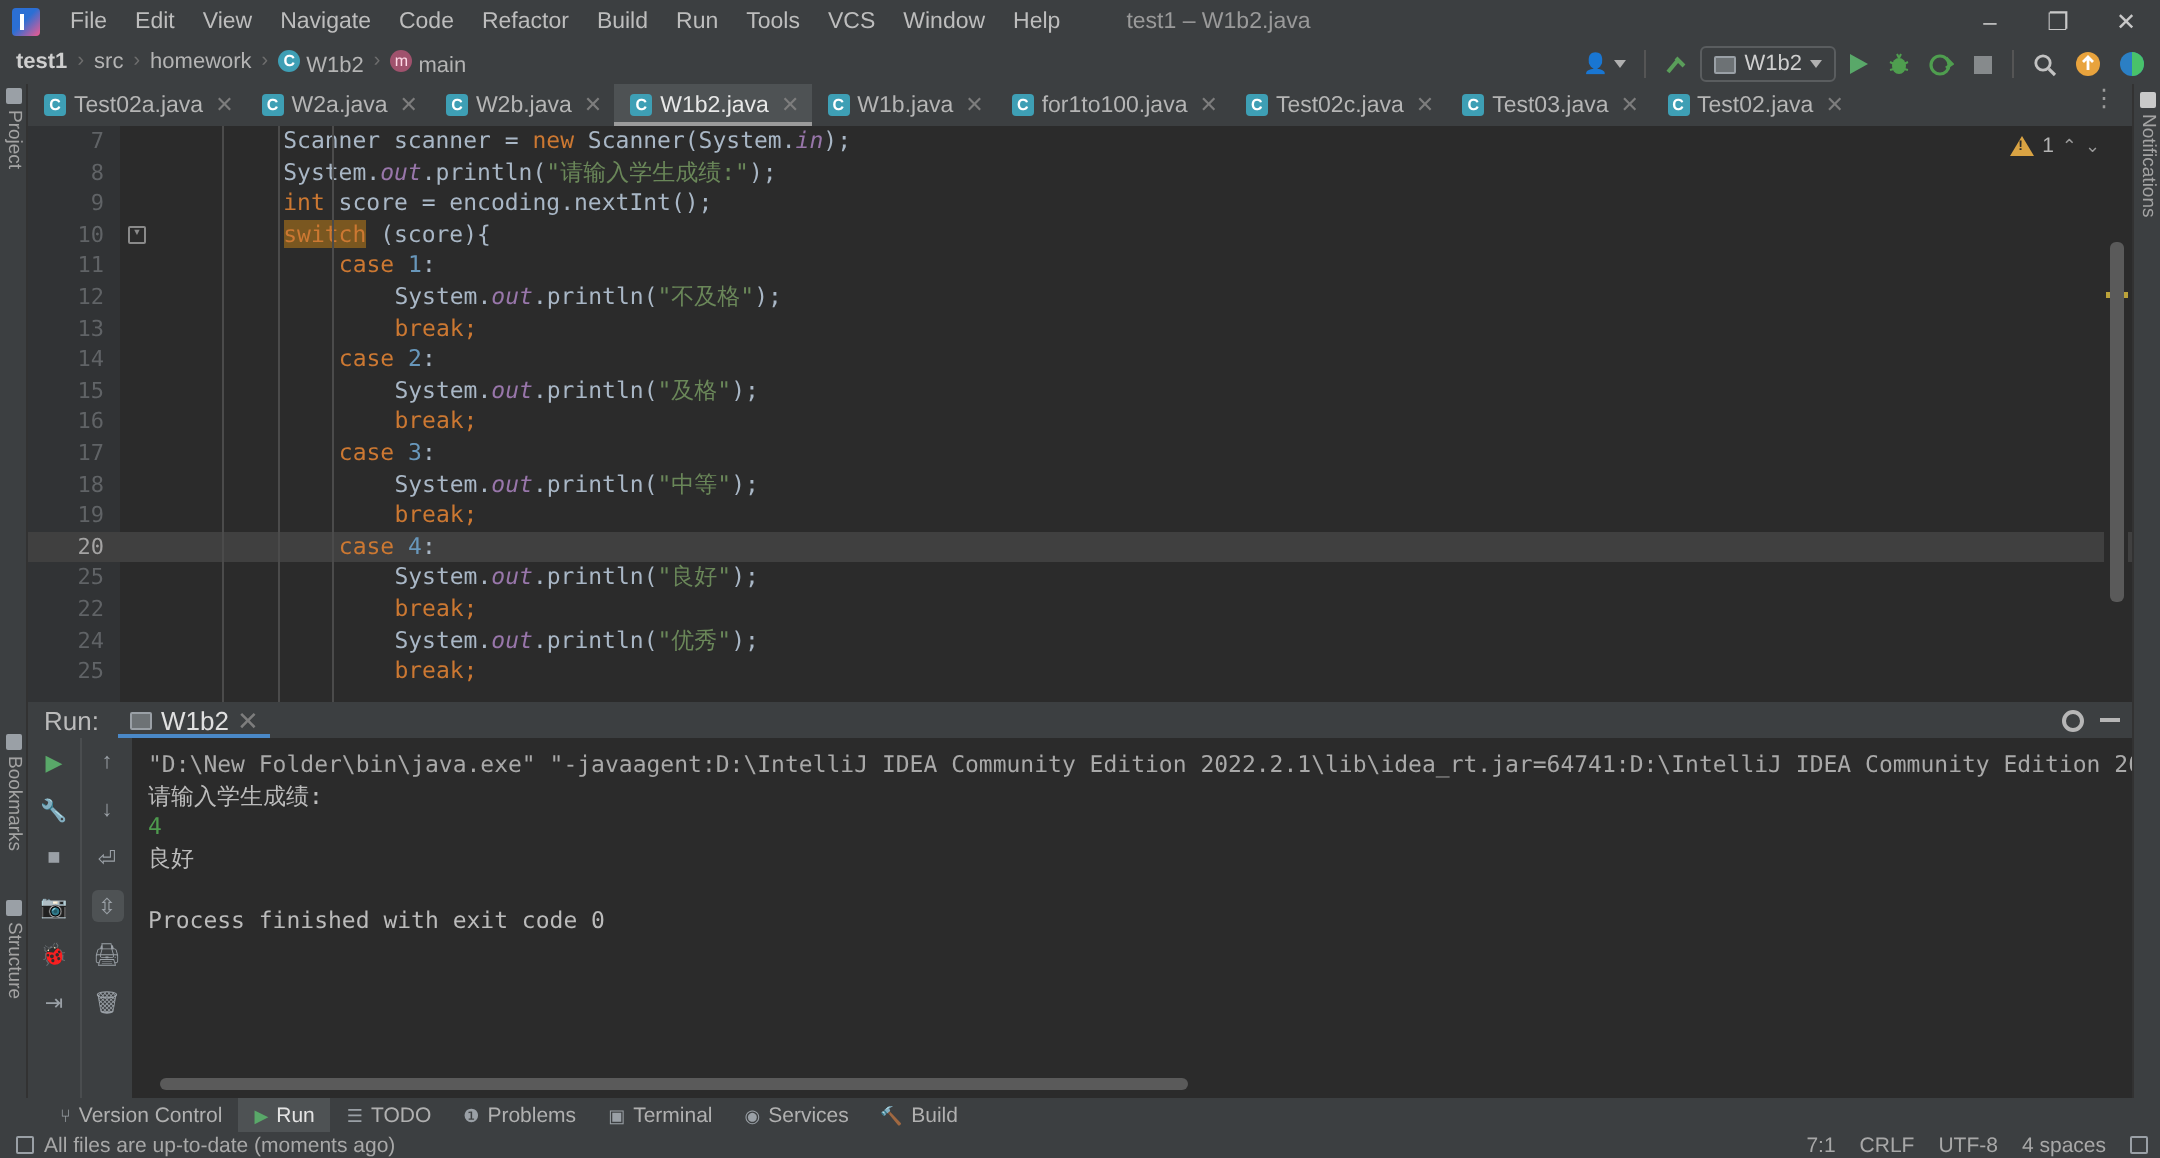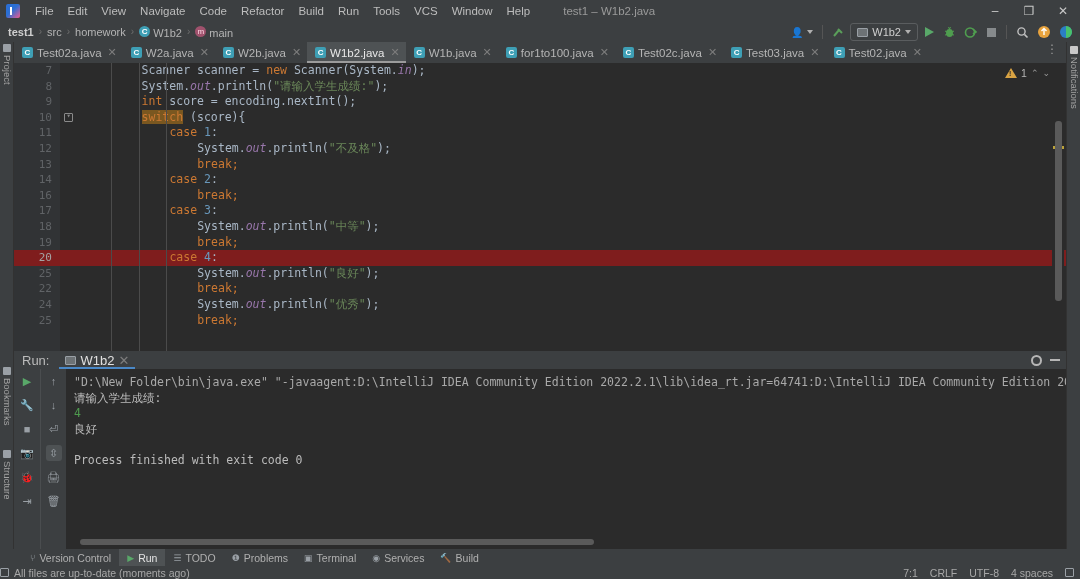--- a/index.html
+++ b/index.html
@@ -143,21 +143,21 @@
   }
   .gutter2 {
     position: absolute; left: 46px; top: 0; width: 22px; height: 288px;
     background: #2b2b2b;
   }
   .codearea {
     position: absolute; left: 0; top: 0; width: 1052px; height: 288px;
     font-family: "DejaVu Sans Mono", monospace; font-size: 11.5px; line-height: 15.6px;
   }
   .cline { position: relative; height: 15.6px; white-space: pre; }
-  .cline.cur { background: #7f1d1d; padding-left: 16px; }
+  .cline.cur { background: #404040; padding-left: 16px; }
   .lnum {
     position: absolute; left: 0; width: 38px; text-align: right;
     color: #606366; font-size: 11px; font-family: "DejaVu Sans Mono", monospace;
   }
   .cline.cur .lnum { color: #a4a3a3; }
   .ctext { position: absolute; left: 72px; color: #a9b7c6; }
   .k  { color: #cc7832; }       
   .kw-sel { color: #cc7832; background: #7a5720; }
   .s  { color: #6a8759; }       
   .f  { color: #9876aa; font-style: italic; } 
@@ -271,21 +271,21 @@
   .bb {
     display: flex; align-items: center; gap: 4px; padding: 0 8px; height: 17px;
   }
   .bb.active { background: #4e5254; color: #e4e4e4; }
   .bb .gi { font-size: 9px; color: #9aa0a6; }
   .statusbar {
     position: absolute; top: 566px; left: 0; width: 1080px; height: 13px;
     background: #3c3f41; display: flex; align-items: center;
     font-size: 10.5px; color: #a8a8a8;
   }
-  .status-left { display: flex; align-items: center; gap: 5px; }
+  .status-left { display: flex; align-items: center; gap: 5px; padding-left: 8px; }
   .status-right {
     position: absolute; right: 6px; display: flex; align-items: center; gap: 12px;
   }
   .sq-ico {
     width: 9px; height: 9px; border: 1px solid #9aa0a6; border-radius: 1px;
   }
 </style>
 </head>
 <body>
 
@@ -461,20 +461,21 @@
     <div class="gutter2"></div>
     <div class="codearea" id="codearea">
         <div class="cline"><span class="lnum">7</span><span class="ctext" style="left: 127.6px;"><span class="p">Scanner scanner = </span><span class="k">new </span><span class="p">Scanner(System.</span><span class="f">in</span><span class="p">);</span></span></div>
         <div class="cline"><span class="lnum">8</span><span class="ctext" style="left: 127.6px;"><span class="p">System.</span><span class="f">out</span><span class="p">.println(</span><span class="s">"请输入学生成绩:"</span><span class="p">);</span></span></div>
         <div class="cline"><span class="lnum">9</span><span class="ctext" style="left: 127.6px;"><span class="k">int </span><span class="p">score = encoding.nextInt();</span></span></div>
         <div class="cline"><span class="lnum">10</span><span class="fold" style="top: 3px;">▾</span><span class="ctext" style="left: 127.6px;"><span class="kw-sel">switch</span><span class="p"> (score){</span></span></div>
         <div class="cline"><span class="lnum">11</span><span class="ctext" style="left: 155.4px;"><span class="k">case </span><span class="n">1</span><span class="p">:</span></span></div>
         <div class="cline"><span class="lnum">12</span><span class="ctext" style="left: 183.2px;"><span class="p">System.</span><span class="f">out</span><span class="p">.println(</span><span class="s">"不及格"</span><span class="p">);</span></span></div>
         <div class="cline"><span class="lnum">13</span><span class="ctext" style="left: 183.2px;"><span class="k">break;</span></span></div>
         <div class="cline"><span class="lnum">14</span><span class="ctext" style="left: 155.4px;"><span class="k">case </span><span class="n">2</span><span class="p">:</span></span></div>
+        <div class="cline"><span class="lnum">15</span><span class="ctext" style="left: 183.2px;"><span class="p">System.</span><span class="f">out</span><span class="p">.println(</span><span class="s">"及格"</span><span class="p">);</span></span></div>
         <div class="cline"><span class="lnum">16</span><span class="ctext" style="left: 183.2px;"><span class="k">break;</span></span></div>
         <div class="cline"><span class="lnum">17</span><span class="ctext" style="left: 155.4px;"><span class="k">case </span><span class="n">3</span><span class="p">:</span></span></div>
         <div class="cline"><span class="lnum">18</span><span class="ctext" style="left: 183.2px;"><span class="p">System.</span><span class="f">out</span><span class="p">.println(</span><span class="s">"中等"</span><span class="p">);</span></span></div>
         <div class="cline"><span class="lnum">19</span><span class="ctext" style="left: 183.2px;"><span class="k">break;</span></span></div>
         <div class="cline cur"><span class="lnum">20</span><span class="ctext" style="left: 155.4px;"><span class="k">case </span><span class="n">4</span><span class="p">:</span></span></div>
         <div class="cline"><span class="lnum">25</span><span class="ctext" style="left: 183.2px;"><span class="p">System.</span><span class="f">out</span><span class="p">.println(</span><span class="s">"良好"</span><span class="p">);</span></span></div>
         <div class="cline"><span class="lnum">22</span><span class="ctext" style="left: 183.2px;"><span class="k">break;</span></span></div>
         <div class="cline"><span class="lnum">24</span><span class="ctext" style="left: 183.2px;"><span class="p">System.</span><span class="f">out</span><span class="p">.println(</span><span class="s">"优秀"</span><span class="p">);</span></span></div>
         <div class="cline"><span class="lnum">25</span><span class="ctext" style="left: 183.2px;"><span class="k">break;</span></span></div>
       </div>

